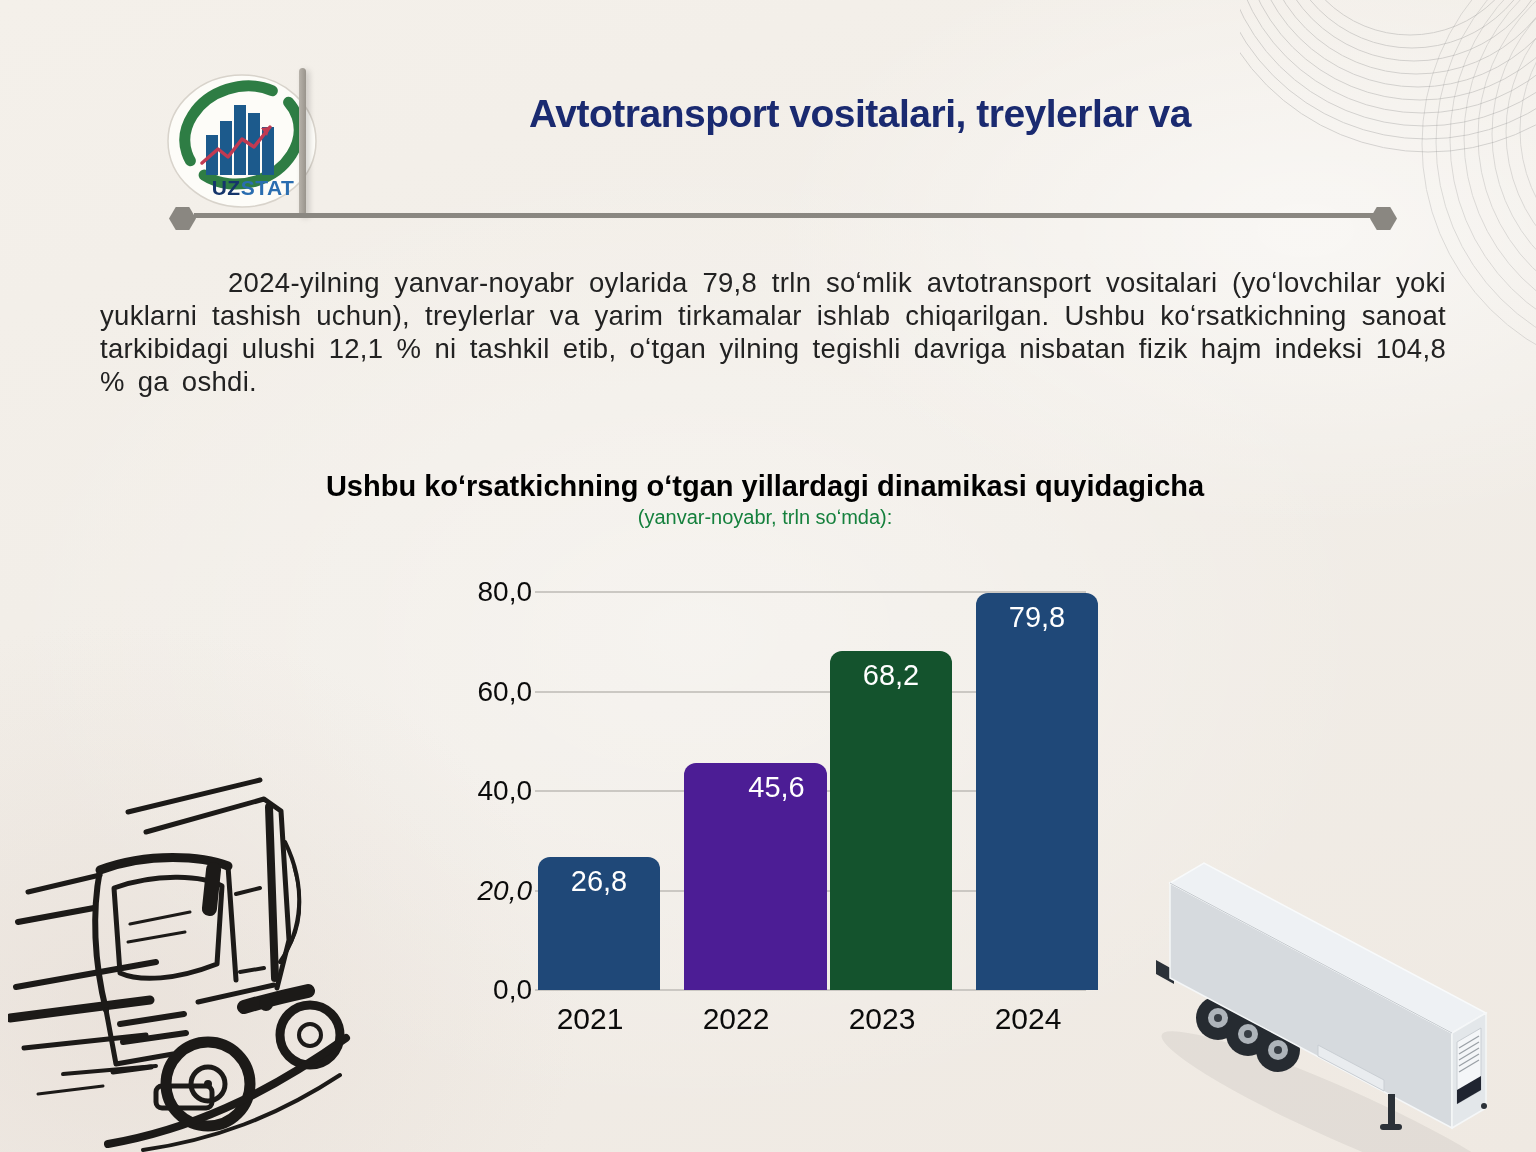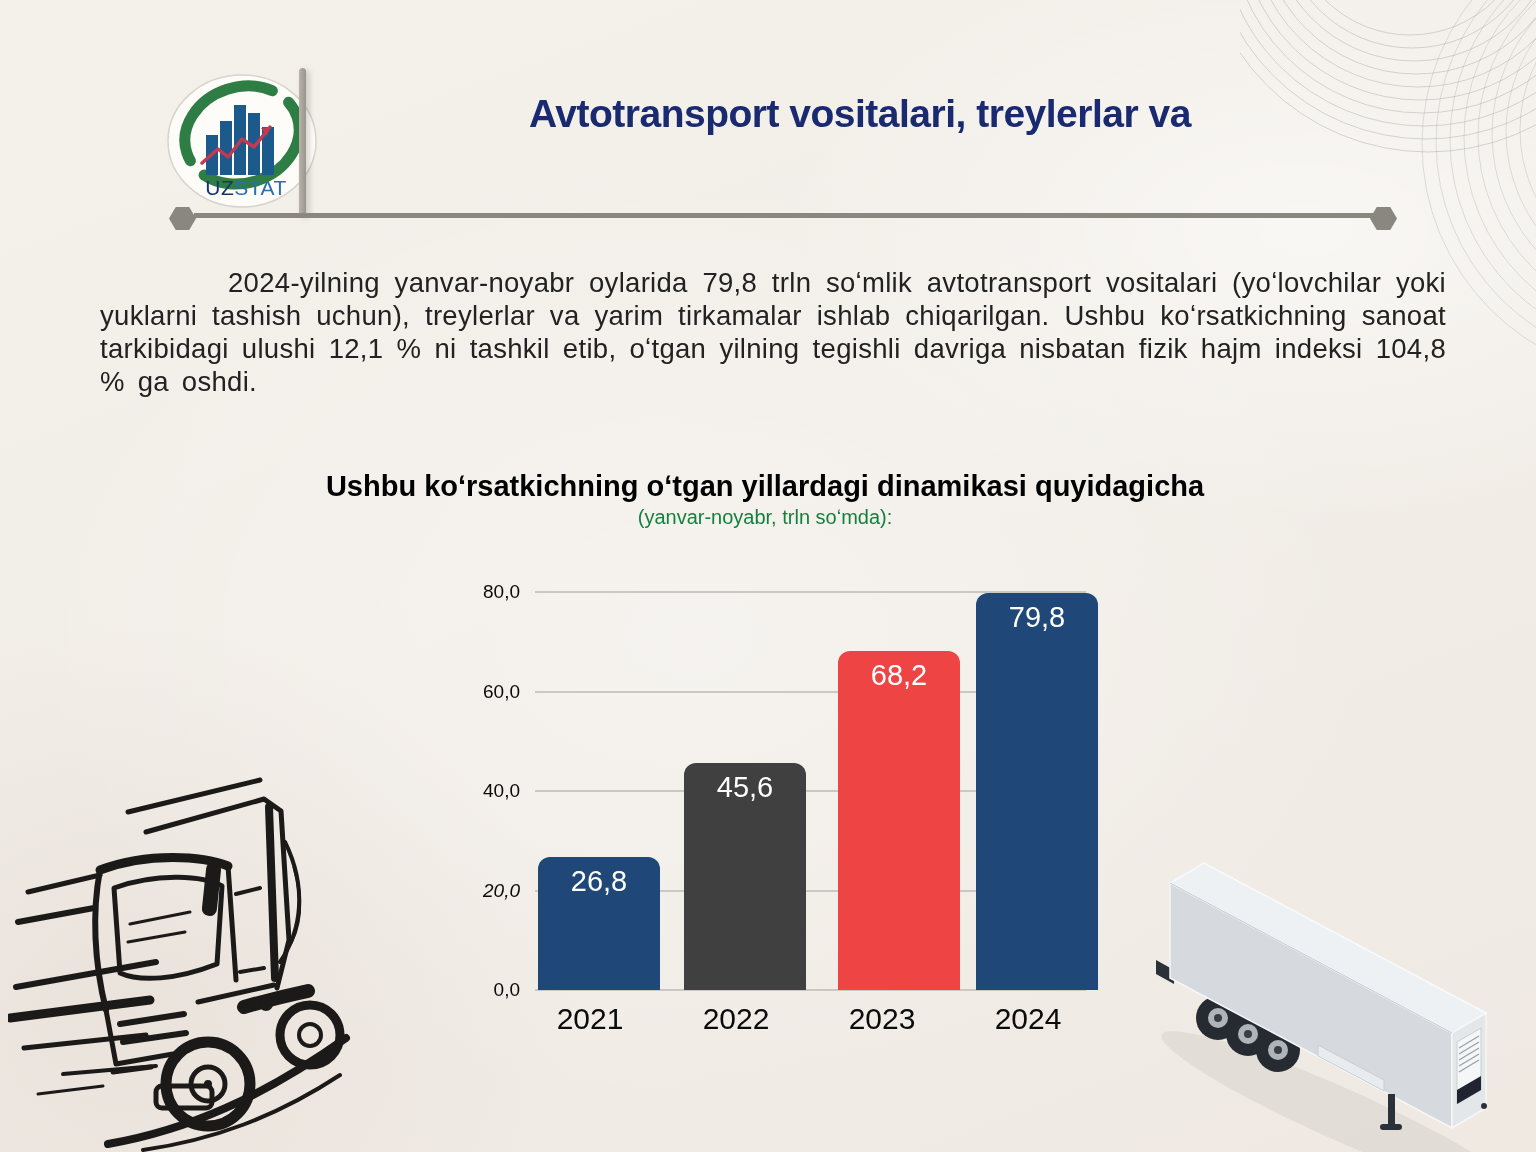--- a/index.html
+++ b/index.html
@@ -14,22 +14,22 @@
     background:
       radial-gradient(900px 500px at 85% 20%, rgba(255,255,255,.55), rgba(255,255,255,0) 60%),
       radial-gradient(700px 600px at 8% 88%, rgba(226,214,206,.45), rgba(226,214,206,0) 65%),
       radial-gradient(1000px 700px at 45% 55%, rgba(255,255,255,.35), rgba(255,255,255,0) 70%),
       linear-gradient(160deg,#f4f0ea 0%,#f1ede7 55%,#efe9e2 100%);
   }
   .swirl{position:absolute;pointer-events:none;}
 
   
   .logo-wrap{position:absolute;left:166px;top:73px;width:152px;height:136px;}
-  .logo-label{position:absolute;left:4px;top:103px;width:152px;text-align:center;
-    font-weight:normal;font-size:21px;letter-spacing:.5px;}
+  .logo-label{position:absolute;left:11px;top:103px;width:152px;text-align:center;
+    font-weight:bold;font-size:21px;letter-spacing:.5px;}
   .logo-label .uz{color:#15356b;} .logo-label .stat{color:#2a6db0;}
   .v-divider{position:absolute;left:299px;top:68px;width:7px;height:148px;border-radius:4px;
     background:linear-gradient(90deg,#b7b2aa,#99948c);box-shadow:3px 2px 6px rgba(0,0,0,.18);}
   .page-title{
     position:absolute;left:340px;top:90px;width:1040px;text-align:center;
     color:#1a2a70;font-weight:bold;font-size:39px;line-height:48px;letter-spacing:-.5px;
   }
   .rule-line{position:absolute;left:194px;top:213px;width:1180px;height:5px;background:#8a8781;}
   .rule-hex{position:absolute;top:207px;width:27px;height:23px;background:#8a8781;
     clip-path:polygon(25% 0,75% 0,100% 50%,75% 100%,25% 100%,0 50%);}
@@ -42,21 +42,21 @@
     text-align:justify;text-indent:128px;letter-spacing:.3px;word-spacing:5px;
   }
 
   
   .chart-title{position:absolute;left:165px;top:470px;width:1200px;text-align:center;
     font-size:29px;font-weight:bold;color:#000;}
   .chart-subtitle{position:absolute;left:165px;top:506px;width:1200px;text-align:center;
     font-size:20px;color:#15803d;}
   #chart{position:absolute;left:430px;top:565px;width:700px;height:480px;}
   .gridline{position:absolute;left:105px;width:551px;height:2px;background:#cbc8c3;}
-  .ytick{position:absolute;left:4px;width:86px;text-align:right;font-size:19px;color:#0b0b0b;line-height:34px;}
+  .ytick{position:absolute;left:16px;width:86px;text-align:right;font-size:28px;color:#0b0b0b;line-height:34px;}
   .bar{position:absolute;width:122px;border-radius:12px 12px 0 0;}
   .bar-label{position:absolute;width:100%;top:8px;text-align:center;font-size:29px;}
   .xtick{position:absolute;top:437px;width:120px;text-align:center;font-size:30px;color:#0b0b0b;}
 
   .truck-art{position:absolute;left:8px;top:772px;width:365px;height:380px;}
   .trailer-art{position:absolute;left:1140px;top:818px;width:396px;height:334px;}
 </style>
 </head>
 <body>
 
@@ -129,25 +129,25 @@
     <div class="gridline" style="top: 225px;"></div>
     <div class="ytick" style="top: 209px;">40,0</div>
     <div class="gridline" style="top: 125.5px;"></div>
     <div class="ytick" style="top: 109.5px;">60,0</div>
     <div class="gridline" style="top: 26px;"></div>
     <div class="ytick" style="top: 10px;">80,0</div>
     <div class="bar" style="left: 108px; top: 291.67px; height: 133.33px; background: rgb(31, 72, 120);">
       <div class="bar-label" style="color: rgb(255, 255, 255);">26,8</div>
     </div>
     <div class="xtick" style="left: 100px;">2021</div>
-    <div class="bar" style="left: 254px; top: 198.14px; height: 226.86px; background: #404040;">
+    <div class="bar" style="left: 254px; top: 198.14px; height: 226.86px; background: #4c1d95; padding-left: 21px;">
       <div class="bar-label" style="color: rgb(255, 255, 255);">45,6</div>
     </div>
     <div class="xtick" style="left: 246px;">2022</div>
-    <div class="bar" style="left: 400px; top: 85.705px; height: 339.295px; background: #ef4444; margin-left: 8px;">
+    <div class="bar" style="left: 400px; top: 85.705px; height: 339.295px; background: #14532d;">
       <div class="bar-label" style="color: rgb(255, 255, 255);">68,2</div>
     </div>
     <div class="xtick" style="left: 392px;">2023</div>
     <div class="bar" style="left: 546px; top: 27.995px; height: 397.005px; background: rgb(31, 72, 120);">
       <div class="bar-label" style="color: rgb(255, 255, 255);">79,8</div>
     </div>
     <div class="xtick" style="left: 538px;">2024</div>
   </div>
 
 <svg class="truck-art" viewBox="0 0 365 380">

